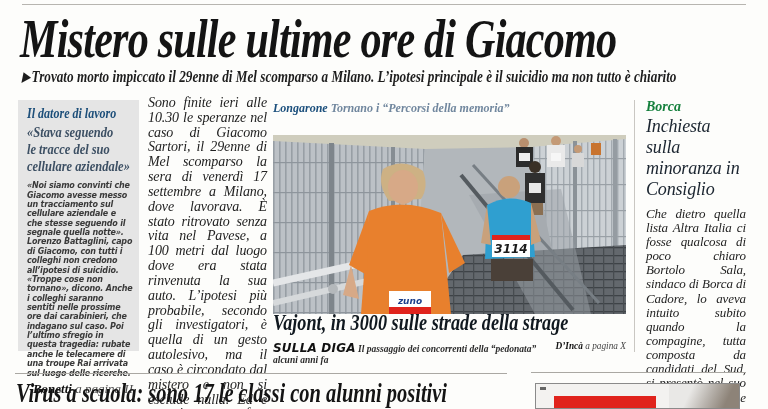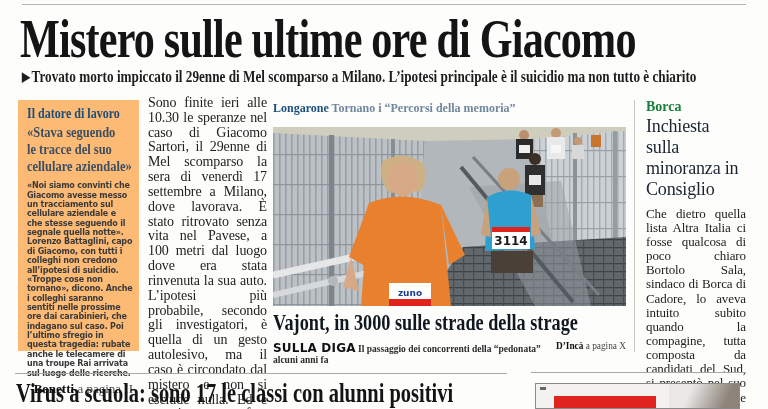--- a/index.html
+++ b/index.html
@@ -1,54 +1,54 @@
 <!DOCTYPE html>
 <html lang="it"><head>
 <meta charset="utf-8">
 <style>
   * { margin:0; padding:0; box-sizing:border-box; }
   html,body { width:768px; height:409px; }
   body { background:#fdfdfb; font-family:"Liberation Serif", serif; color:#1a1a1a; overflow:hidden; }
-  .page { position:relative; width:768px; height:368px; background:#fdfdfb; }
+  .page { position:relative; width:768px; height:368px; background:#fdfdfb;font-style:italic; }
 
   .top-rule { position:absolute; left:22px; right:22px; top:4px; height:1px; background:#b7b5b0; }
 
   .main-headline { position:absolute; left:20px; top:12px; width:930px;
     font-size:54px; font-weight:bold; color:#141414; letter-spacing:-1px; line-height:1.0;
     transform:scale(0.78,1); transform-origin:left top; white-space:nowrap; }
 
   .subhead { position:absolute; left:22px; top:67px; width:900px;
     font-size:16.5px; font-weight:bold; color:#1d1d1d; white-space:nowrap;
     transform:scale(0.80,1); transform-origin:left top; }
   .subhead .arrow { font-size:13px; position:relative; top:-1px; margin-right:2px; }
 
   
   .left-box { position:absolute; left:18px; top:100px; width:121px; height:251px;
-    background:#fdba74; padding:6px 8px 4px 9px; }
+    background:#e5e5e5; padding:6px 8px 4px 9px; }
   .left-box .kicker { font-size:14px; font-weight:bold; color:#1c4e79; white-space:nowrap;
     transform:scale(0.86,1); transform-origin:left top; margin-bottom:2px; }
   .left-box .deck { font-size:14.5px; font-weight:bold; color:#3c4f63; line-height:1.18;
     white-space:pre-line; transform:scale(0.86,1); transform-origin:left top; width:125px; margin-bottom:6px; }
   .left-box .body { font-family:"DejaVu Sans", sans-serif; font-size:8px; font-weight:bold;
     color:#3a3a3a; line-height:1.17; letter-spacing:-0.2px; text-align:left; width:106px; }
   .left-box .byline { margin-top:3px; text-align:right; font-size:13px; color:#4c4c4c; width:106px; }
   .left-box .byline b { color:#111; }
 
   
   .col2 { position:absolute; left:148px; top:96px; width:119px; }
   .col2 .body { font-size:14px; line-height:1.06; text-align:justify; color:#222; letter-spacing:-0.1px; }
   .col2 .byline { text-align:right; font-size:9.3px; color:#444; line-height:1.15; margin-top:1px; }
   .col2 .byline b { color:#111; }
 
   
   .center { position:absolute; left:273px; top:101px; width:353px; }
   .center .kicker { font-size:12px; font-weight:bold; white-space:nowrap; }
   .center .kicker .loc { color:#1b4f7c; }
   .center .kicker .tit { color:#71879e; }
-  .photo { position:absolute; left:0; top:26px; width:353px; height:179px; overflow:hidden; background:#0f766e; }
+  .photo { position:absolute; left:0; top:34px; width:353px; height:179px; overflow:hidden; background:#0f766e; }
   .photo svg { display:block; }
   .vajont-headline { position:absolute; left:0; top:208px; width:480px;
     font-size:24px; font-weight:bold; color:#10181f; white-space:nowrap;
     transform:scale(0.76,1); transform-origin:left top; }
   .caption-row { position:absolute; left:0; top:240px; width:353px; display:flex; justify-content:space-between; }
   .caption-left { font-size:9.5px; font-weight:bold; color:#2b2b2b; }
   .caption-left .cap-label { font-family:"DejaVu Sans", sans-serif; font-size:12px; font-weight:bold; color:#111; letter-spacing:0.2px; }
   .caption-right { font-size:9.3px; color:#444; white-space:nowrap; }
   .caption-right b { color:#111;text-align:center; }
 

